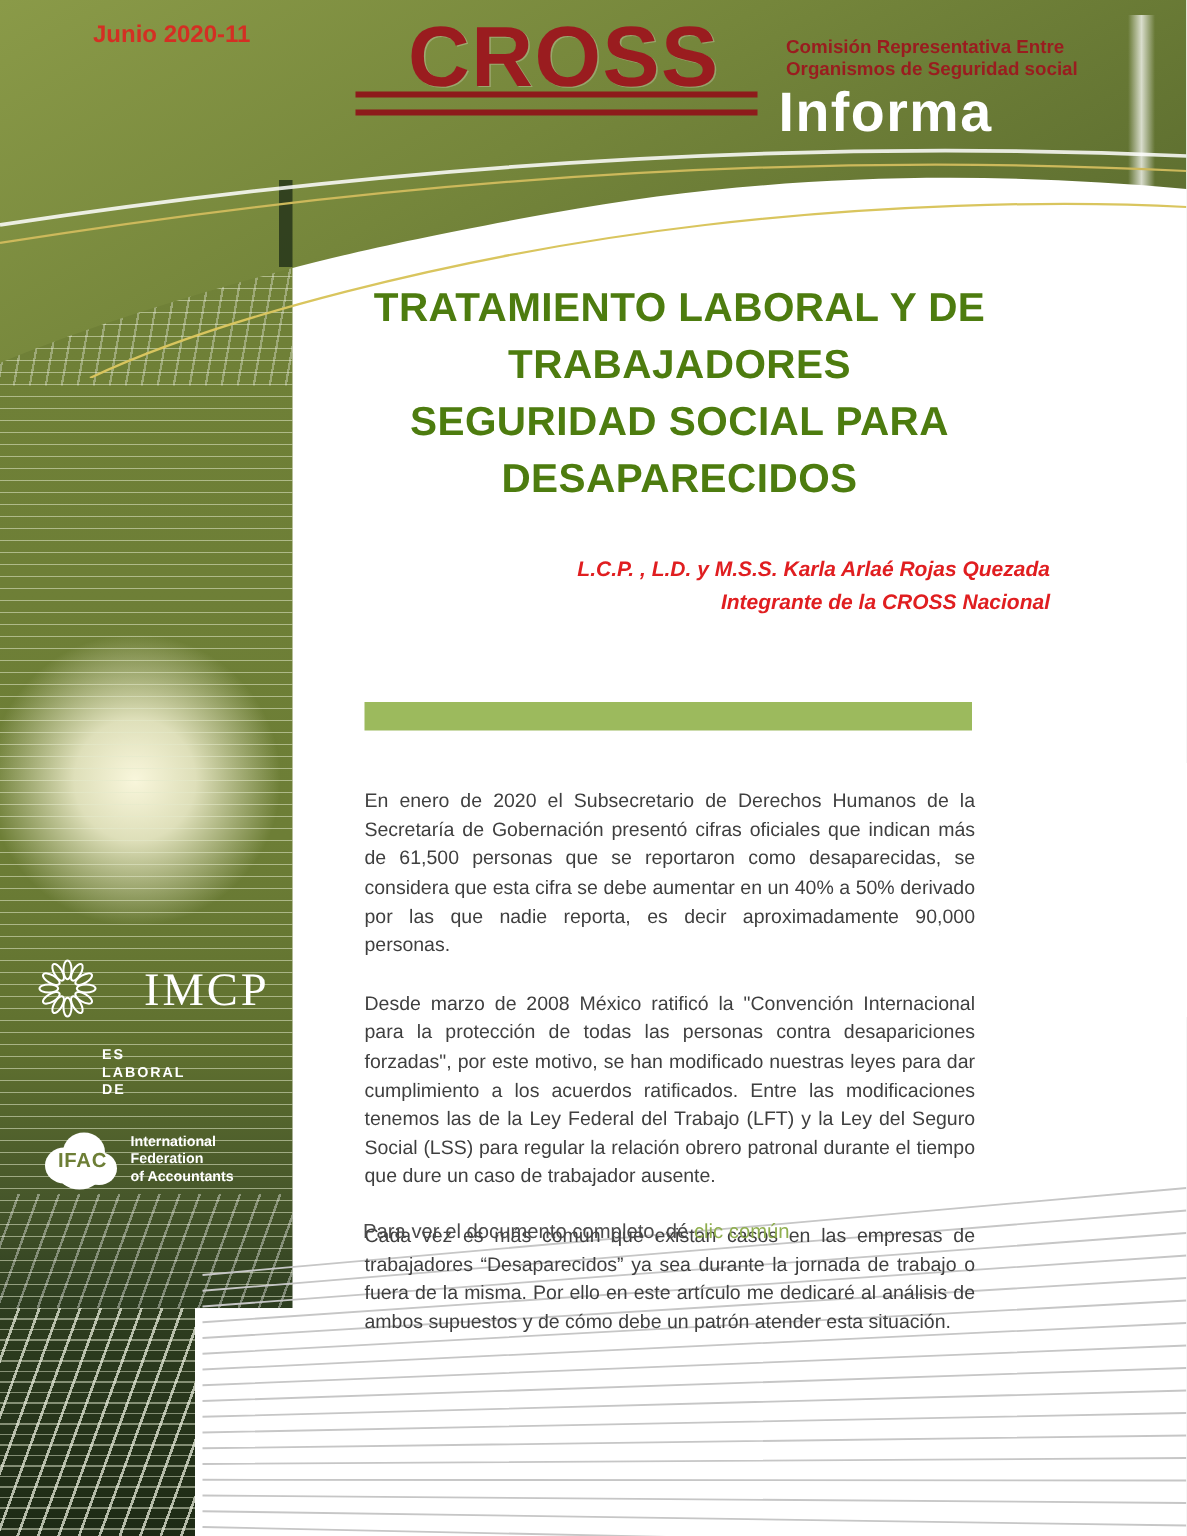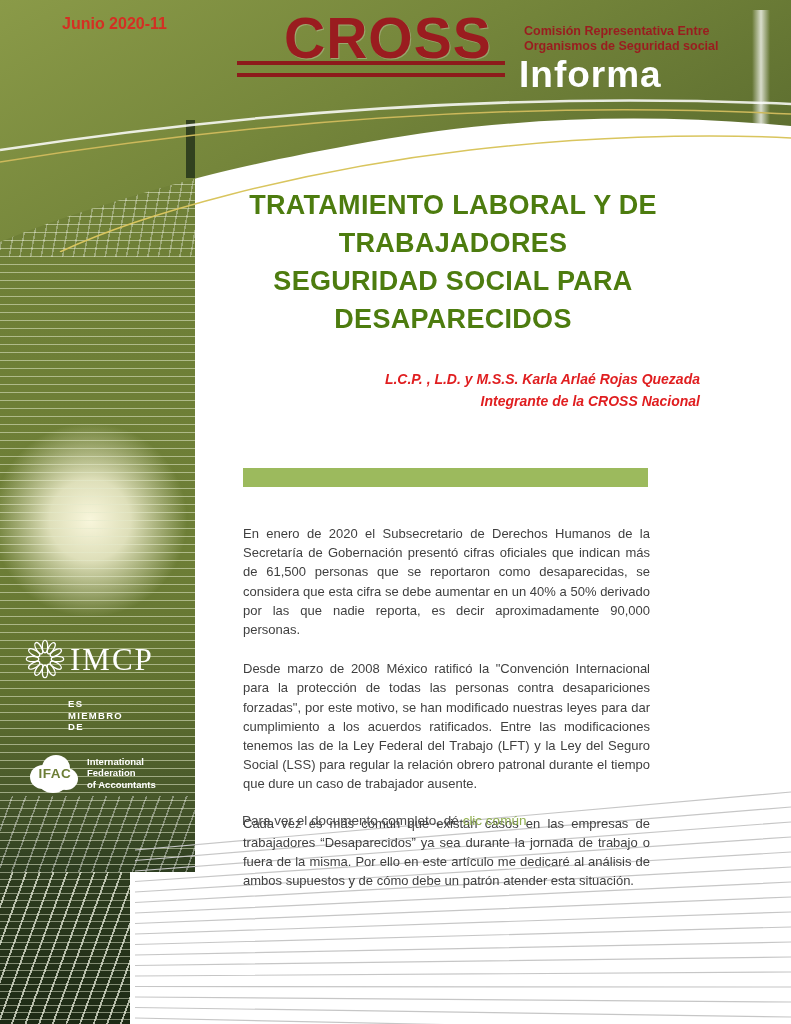--- a/index.html
+++ b/index.html
@@ -25,21 +25,21 @@
     background:repeating-linear-gradient(110deg, rgba(255,255,255,0) 0 11px, rgba(255,255,255,.38) 11px 12.6px);
   }
 
   
   .header-svg{position:absolute;left:0;top:0;z-index:3;}
   .issue{
     position:absolute;left:62px;top:15px;z-index:4;
     font-size:16px;font-weight:bold;color:var(--issue-red,#d42f23);
   }
   .brand{
-    position:absolute;left:284px;top:10px;z-index:4;line-height:1;
+    position:absolute;left:272px;top:10px;z-index:4;line-height:1;
     font-size:57px;font-weight:800;letter-spacing:1px;color:var(--maroon,#9a1c1f);
     text-shadow:1px 1px 0 rgba(255,255,255,.25);
     text-align:center;
   }
   .brand-line{position:absolute;z-index:4;left:237px;width:268px;height:4px;background:#8d1b1b;}
   .brand-line.l1{top:61px;}
   .brand-line.l2{top:73px;}
   .brand-subtitle{
     position:absolute;left:524px;top:24px;z-index:4;
     font-size:12.5px;line-height:15px;font-weight:bold;color:var(--maroon,#9a1c1f);
@@ -65,21 +65,21 @@
   }
   .body-copy{
     position:absolute;left:243px;top:507px;width:407px;z-index:4;
     font-size:13px;line-height:19.2px;color:var(--body-text,#3f3f3f);text-align:justify;
   }
   .body-copy p{margin:17px 0 20px 0;}
   .cta{position:absolute;left:242px;top:813px;z-index:4;font-size:13.5px;color:#4a4a4a;}
   .cta .link{color:var(--link-green,#8fae4e);cursor:pointer;}
 
   
-  .imcp-row{position:absolute;left:22px;top:636px;z-index:2;display:flex;align-items:center;gap:2px;}
+  .imcp-row{position:absolute;left:22px;top:636px;z-index:2;display:flex;align-items:center;gap:28px;}
   .imcp-word{
     font-family:"Liberation Serif",serif;font-size:31px;color:#ffffff;letter-spacing:2px;line-height:1;
   }
   .membership{
     position:absolute;left:68px;top:698px;z-index:2;color:#ffffff;
     font-size:9.5px;font-weight:bold;letter-spacing:1.3px;line-height:11.5px;
   }
   .ifac-row{position:absolute;left:28px;top:750px;z-index:2;display:flex;align-items:center;gap:7px;}
   .ifac-cloud{position:relative;width:52px;height:46px;}
   .ifac-acronym{
@@ -175,21 +175,21 @@
         <ellipse cx="24" cy="11" rx="2.8" ry="6.5" transform="rotate(270 24 24)"></ellipse>
         <ellipse cx="24" cy="11" rx="2.8" ry="6.5" transform="rotate(300 24 24)"></ellipse>
         <ellipse cx="24" cy="11" rx="2.8" ry="6.5" transform="rotate(330 24 24)"></ellipse>
       </g>
     </svg>
     <div class="imcp-word">IMCP</div>
   </div>
 
   <div class="membership">
     <div>ES</div>
-    <div>MIEMBRO</div>
+    <div>LABORAL</div>
     <div>DE</div>
   </div>
 
   <div class="ifac-row">
     <div class="ifac-cloud">
       <svg width="52" height="46" viewBox="0 0 52 46">
         <ellipse cx="15" cy="27" rx="13" ry="12" fill="#ffffff"></ellipse>
         <ellipse cx="28" cy="18" rx="14" ry="13" fill="#ffffff"></ellipse>
         <ellipse cx="38" cy="29" rx="12" ry="11" fill="#ffffff"></ellipse>
         <ellipse cx="25" cy="31" rx="15" ry="12" fill="#ffffff"></ellipse>

